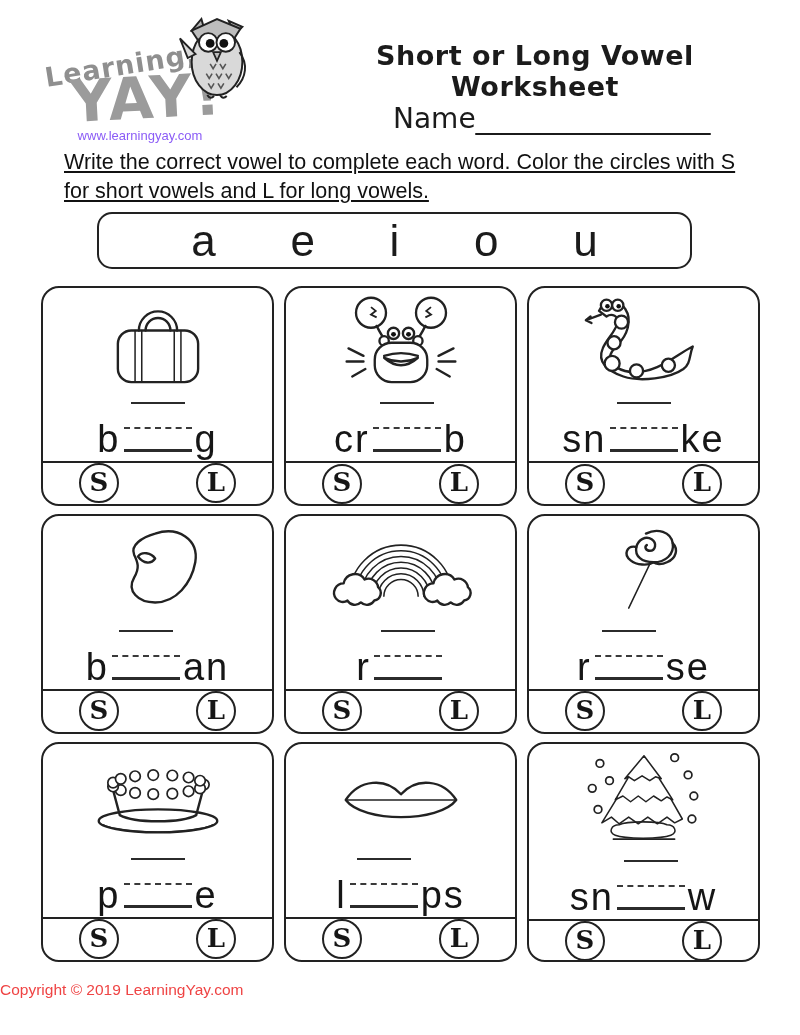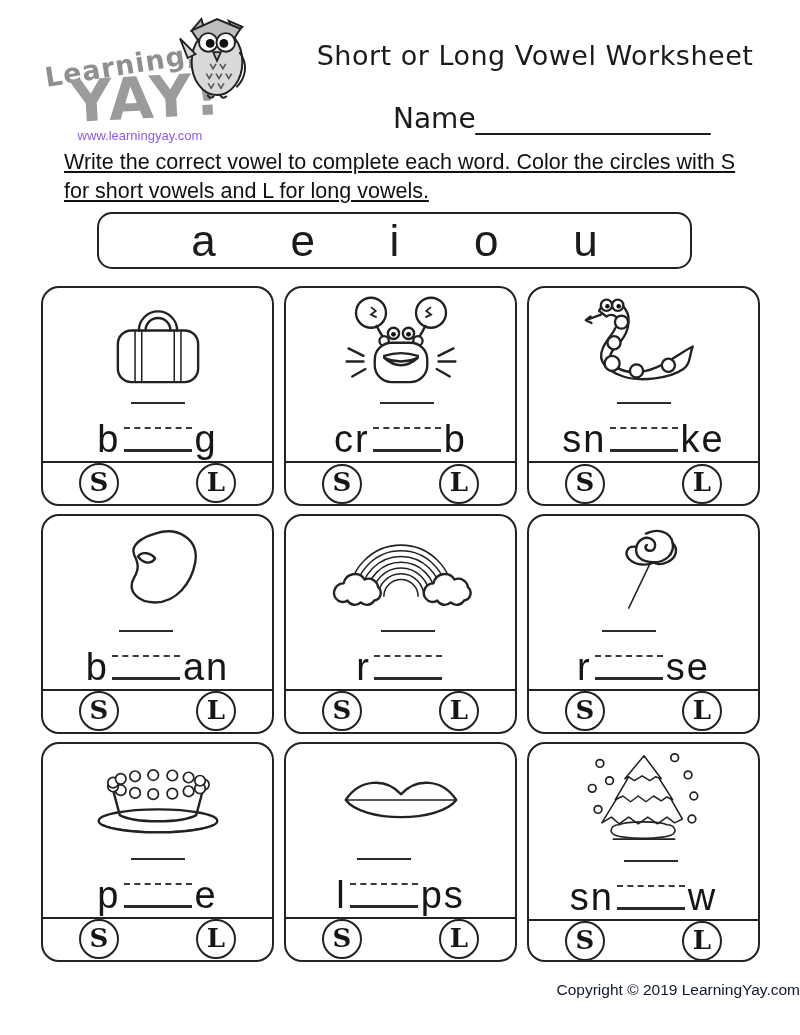--- a/index.html
+++ b/index.html
@@ -23,21 +23,21 @@
   }
   .logo-url {
     position:absolute; left:0; top:116px; width:200px; text-align:center;
     font-size:13px; color:#8b5cf6;
   }
   .owl { position:absolute; left:138px; top:0px; }
 
   
   .title {
     position:absolute; left:290px; top:40px; width:490px; text-align:center;
-    font-family:"DejaVu Sans", sans-serif; font-size:27px; font-weight:400;
+    font-family:"DejaVu Sans", sans-serif; font-size:27px; font-weight:700;
     letter-spacing:0.5px;
   }
   .name-row {
     position:absolute; left:393px; top:102px; font-family:"DejaVu Sans", sans-serif;
     font-size:28px; font-weight:500; white-space:nowrap; letter-spacing:0px;
   }
   .name-blank { letter-spacing:-1px; }
 
   
   .instructions {
@@ -91,22 +91,22 @@
   }
   .choice-circle {
     width:40px; height:40px; border:2px solid #222; border-radius:50%;
     display:flex; align-items:center; justify-content:center;
     font-family:"DejaVu Serif", serif; font-size:26px; font-weight:600;
     color:#161616; padding-bottom:3px;
   }
 
   
   .footer {
-    position:absolute; left:0; top:980px; width:800px; text-align:right;
-    font-size:15.5px; color:#0f172a; line-height:1.3;
+    position:absolute; left:0; top:980px; width:800px; text-align:left;
+    font-size:15.5px; color:#ef4444; line-height:1.3;
   }
 
   svg { display:block; }
   .ln { fill:none; stroke:#222; stroke-width:2.5; stroke-linecap:round; stroke-linejoin:round; }
   .thin { fill:none; stroke:#222; stroke-width:1.6; stroke-linecap:round; stroke-linejoin:round; }
   .fillw { fill:#fff; stroke:#222; stroke-width:2.5; stroke-linejoin:round; }
 </style>
 </head>
 <body>
 

